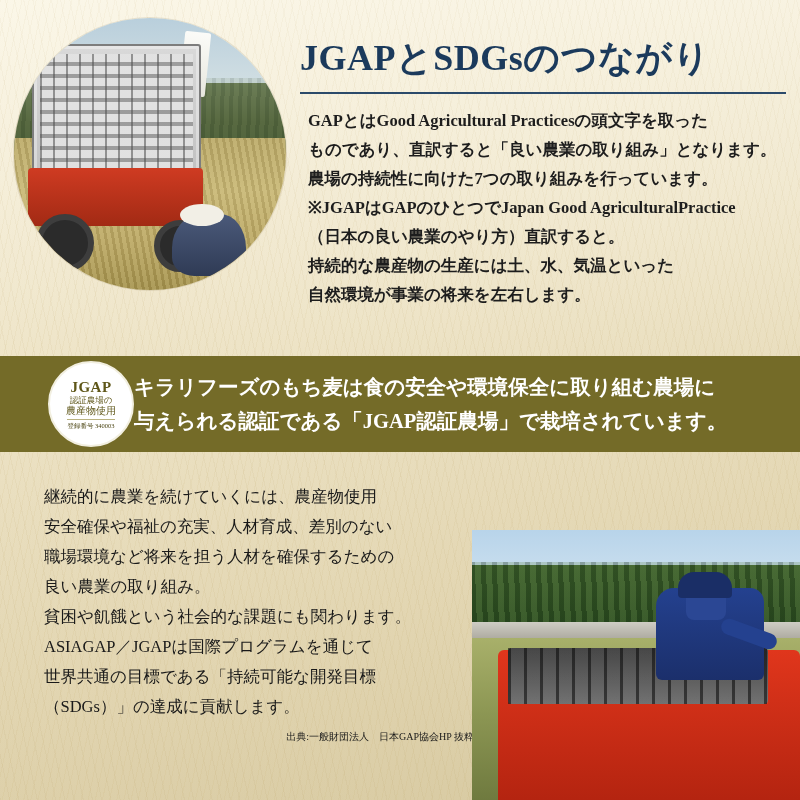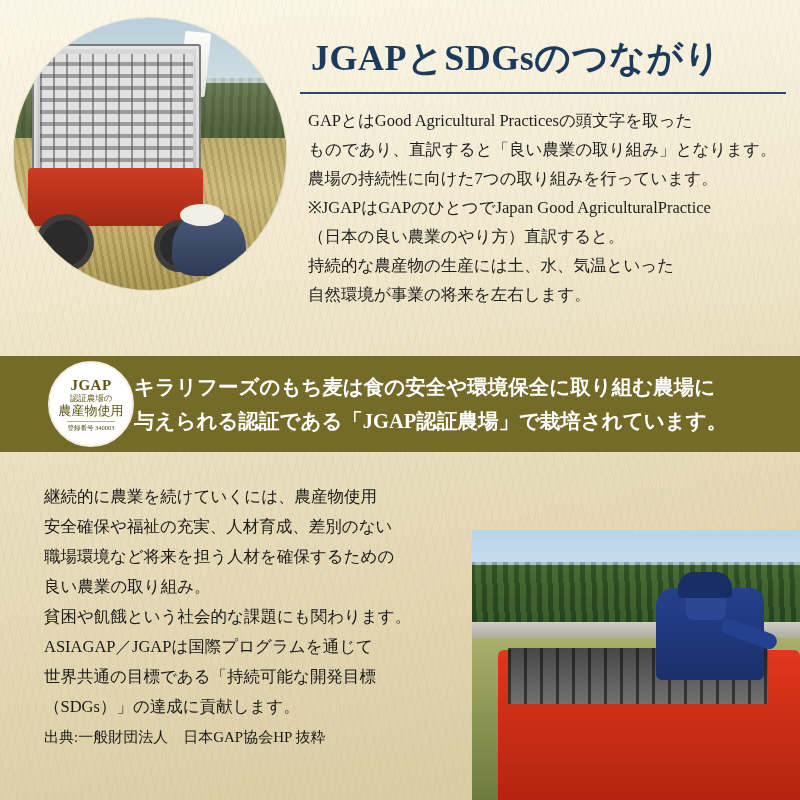--- a/index.html
+++ b/index.html
@@ -125,35 +125,35 @@
 
   .sec1-title {
     position: absolute;
     left: 300px; top: 34px;
     width: 486px;
     font-size: 36px;
     font-weight: bold;
     color: #1b3a5c;
     letter-spacing: 0.5px;
     white-space: nowrap;
-    margin-left: 11px;
   }
   .sec1-rule {
     position: absolute;
     left: 300px; top: 92px;
     width: 486px; height: 2px;
     background: #2b4a6a;
   }
   .sec1-body {
     position: absolute;
     left: 308px; top: 106px;
     width: 482px;
     font-size: 16.5px;
     line-height: 29px;
     color: #1d1d1d;
+    font-weight: bold;
   }
   .sec1-body p { margin: 0; }
 
   
   .sec2 {
     position: absolute;
     left: 0; top: 356px;
     width: 800px; height: 96px;
     background: #746b28;
     display: flex;
@@ -170,21 +170,21 @@
     flex-direction: column;
     align-items: center;
     justify-content: center;
     flex: 0 0 auto;
     line-height: 1.1;
   }
   .jgap-badge .bt {
     font-size: 15px; font-weight: bold; color: #5e5618; letter-spacing: .5px;
   }
   .jgap-badge .bs1 { font-size: 8.5px; color: #5e5618; margin-top: 1px; }
-  .jgap-badge .bs2 { font-size: 13px; color: #5e5618; }
+  .jgap-badge .bs2 { font-size: 10px; color: #5e5618; }
   .jgap-badge .bn { font-size: 6.5px; color: #4c4614; margin-top: 3px; border-top: 1px solid #b9b27f; padding-top: 2px; }
 
   .sec2-text {
     margin-right: 14px;
     color: #ffffff;
     font-size: 20.5px;
     line-height: 34px;
     font-weight: bold;
   }
 
@@ -198,21 +198,22 @@
     position: absolute;
     left: 44px; top: 26px;
     width: 430px;
     font-size: 16.5px;
     line-height: 30px;
     color: #191919;
   }
   .sec3-body p { margin: 0; }
   .sec3-source {
     margin-top: 2px;
-    font-size: 15px;
+    font-size: 10px;
+    text-align: right;
   }
 
   .photo2 {
     position: absolute;
     right: 0; top: 74px;
     width: 328px; height: 270px;
     overflow: hidden;
   }
   .p2-sky { position: absolute; left:0; top:0; width:100%; height:22%;
     background: linear-gradient(180deg, #b8d4ea 0%, #cfe2f0 100%); }

